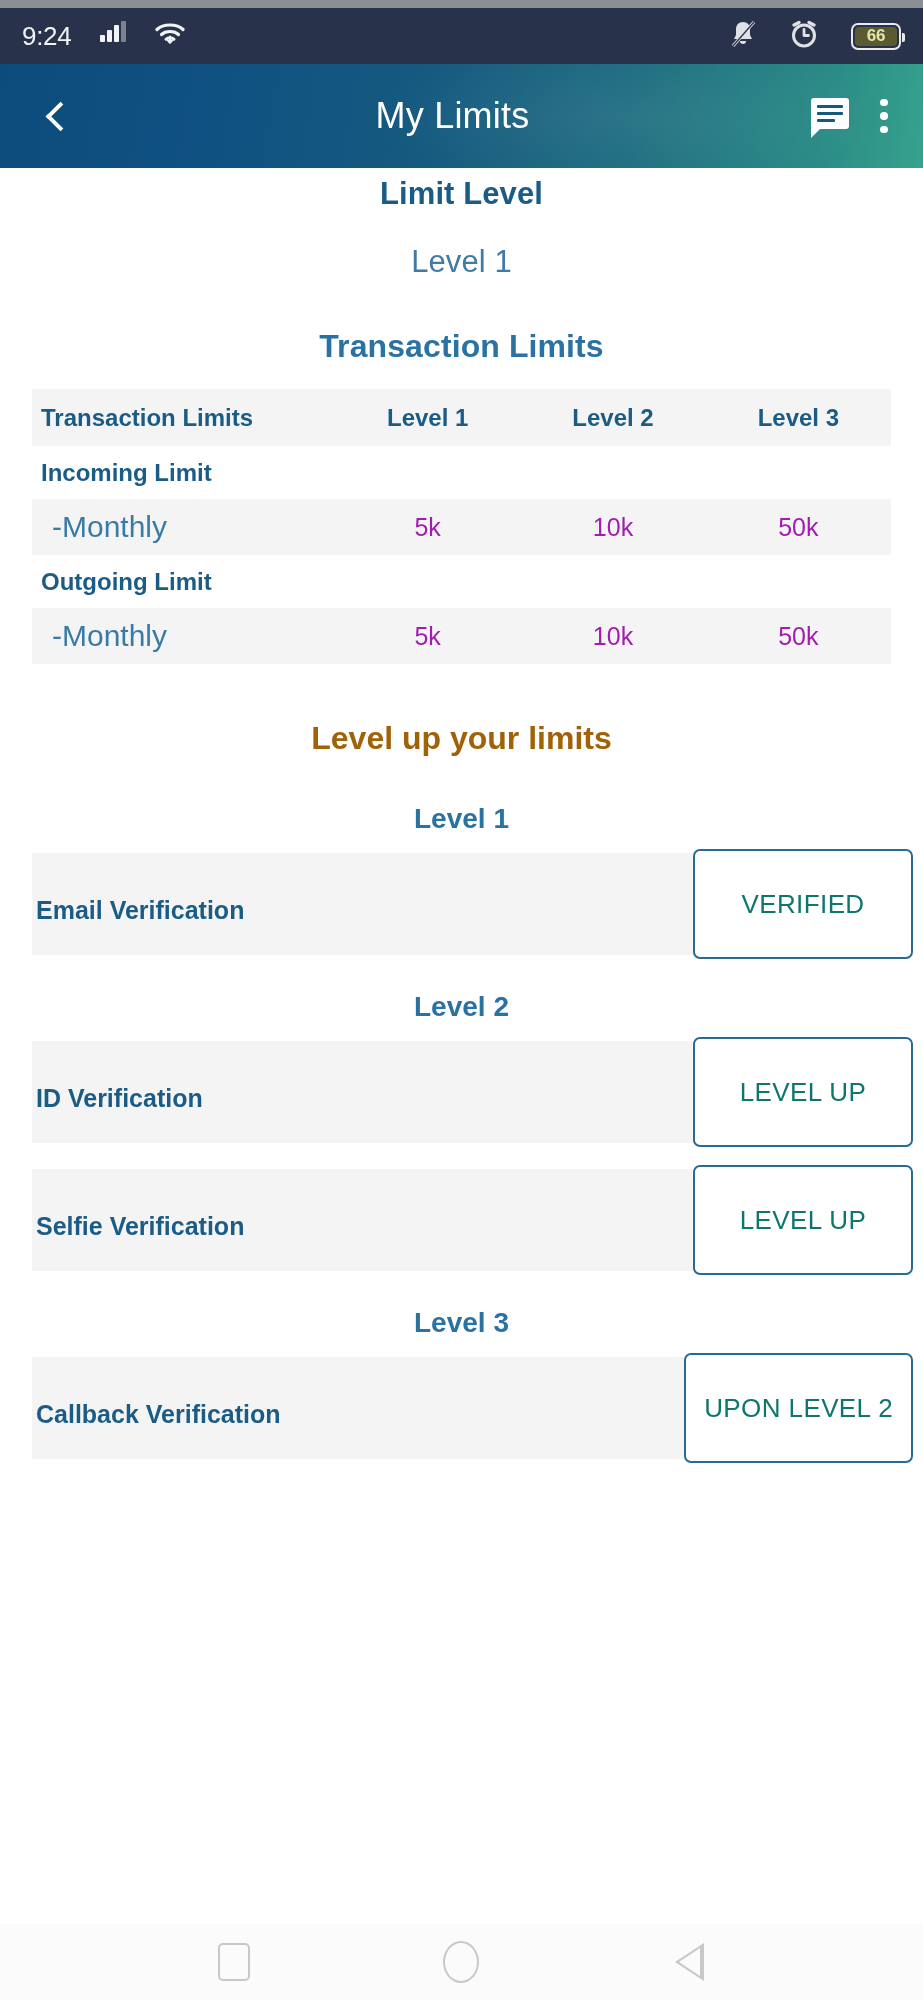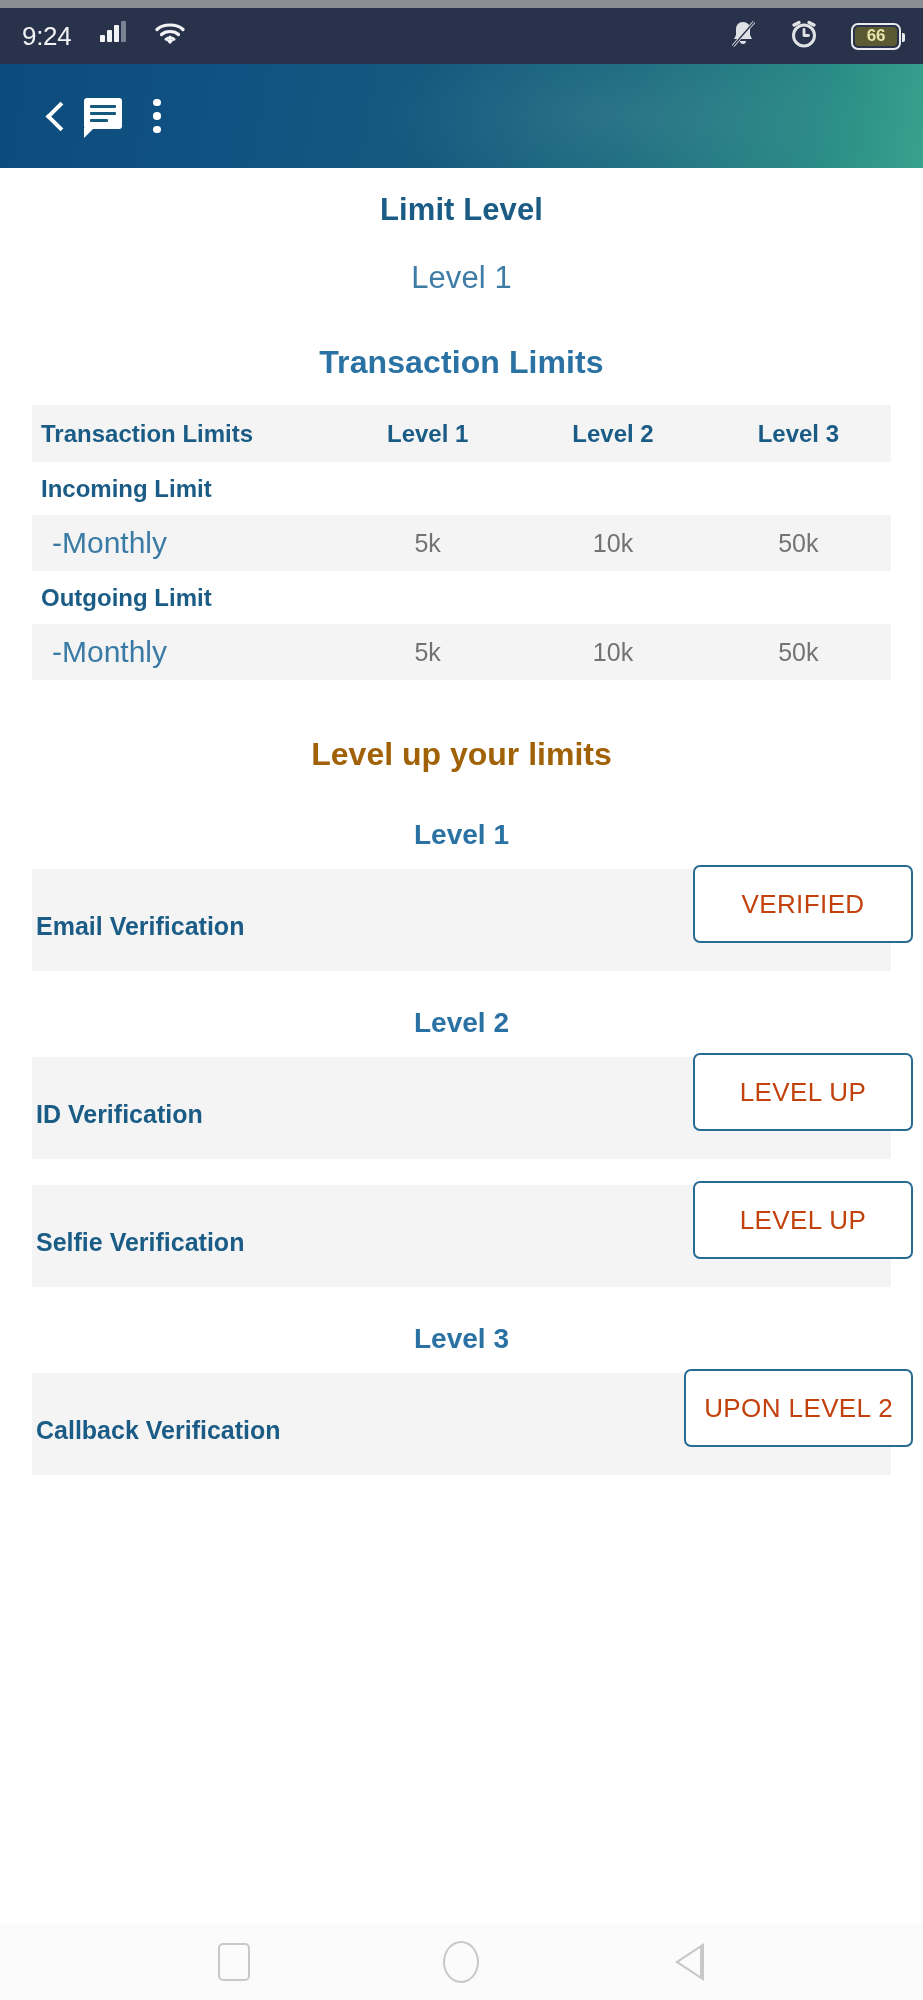--- a/index.html
+++ b/index.html
@@ -228,21 +228,21 @@
   
   .content {
     padding: 0;
     background: #ffffff;
   }
   .h-limit-level {
     text-align: center;
     color: #1b5c86;
     font-size: 31px;
     font-weight: 700;
-    padding-top: 24px;
+    padding-top: 8px;
     letter-spacing: 0.1px;
   }
   .v-level {
     text-align: center;
     color: #3e7ca6;
     font-size: 31px;
     font-weight: 400;
     padding-top: 32px;
     letter-spacing: 0.1px;
   }
@@ -293,21 +293,21 @@
   }
   .lt-c {
     flex: 1 1 0;
     text-align: center;
     color: #1b5c86;
     font-size: 24px;
     font-weight: 700;
   }
   .ltrow.sub .lt-c {
     font-weight: 400;
-    color: #737373;
+    color: #a21caf;
     font-size: 25px;
   }
 
   
   .h-levelup {
     text-align: center;
     color: #a16207;
     font-size: 32px;
     font-weight: 700;
     padding-top: 56px;
@@ -334,29 +334,29 @@
     color: #1b5c86;
     font-size: 25px;
     font-weight: 700;
     padding-left: 4px;
     margin-top: 12px;
   }
   .verify-btn {
     position: absolute;
     right: -22px;
     top: -4px;
-    height: 78px;
+    height: 110px;
     min-width: 220px;
     background: #ffffff;
     border: 2.5px solid #2a6b95;
     border-radius: 7px;
     display: flex;
     align-items: center;
     justify-content: center;
-    color: #c2410c;
+    color: #0f766e;
     font-size: 26px;
     font-weight: 400;
     letter-spacing: 0.4px;
     box-sizing: border-box;
     padding: 12px 18px;
   }
 
   .spacer-lg { height: 40px; }
 
   
@@ -450,20 +450,21 @@
       <span class="battery-fill"></span>
       <span class="battery-text">66</span>
     </span>
   </div>
 </div>
 
 <div class="app-header">
   <div class="back-btn">
     <span class="chev"></span>
   </div>
+  <div class="header-title">My Limits</div>
   <div class="header-actions">
     <div class="chat-icon">
       <div class="chat-bubble">
         <i></i>
           <i></i>
           <i></i>
       </div>
     </div>
     <div class="kebab">
       <span></span>

